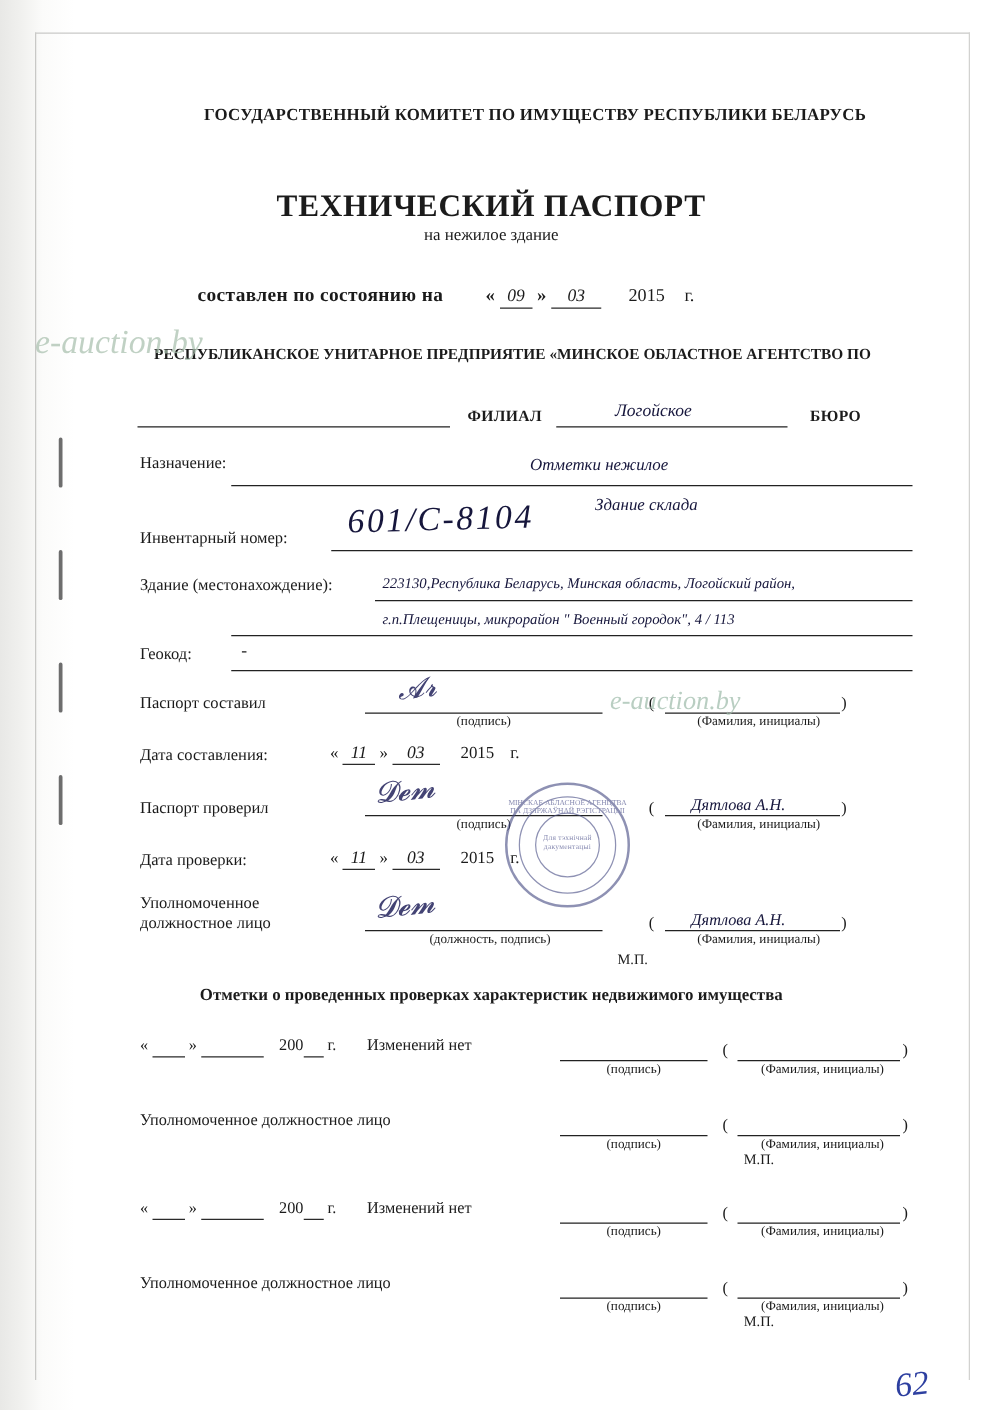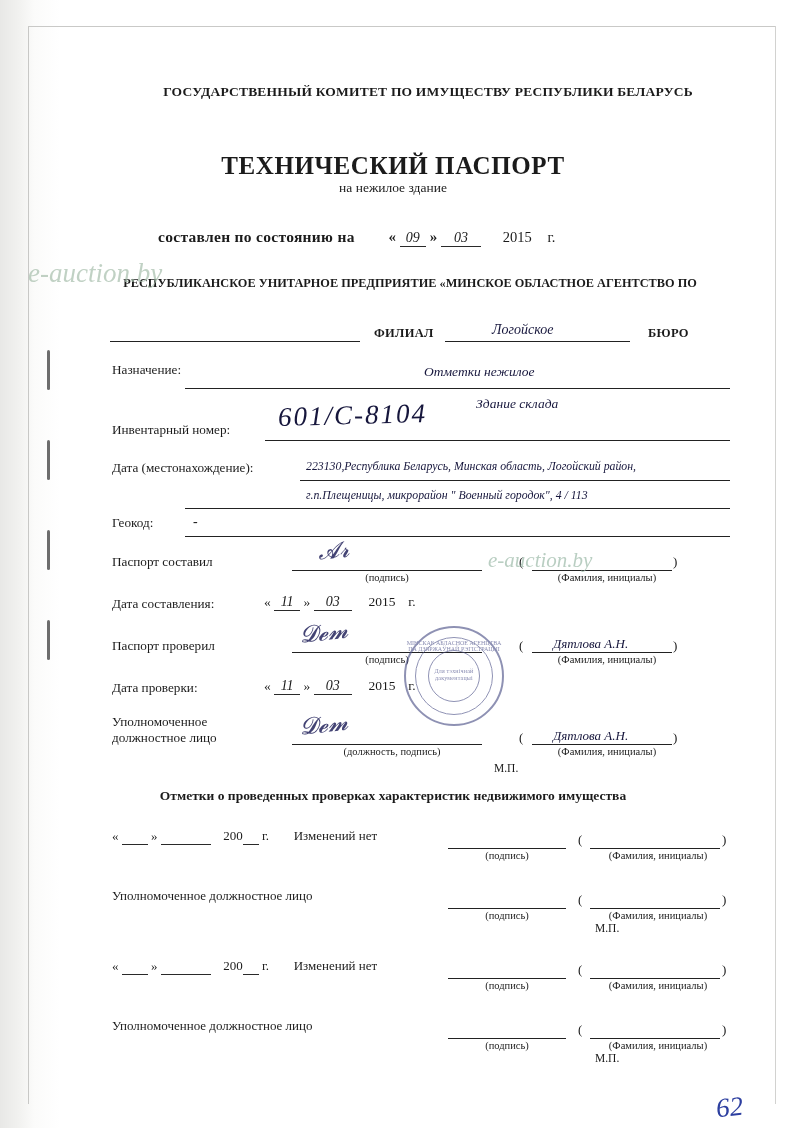--- a/index.html
+++ b/index.html
@@ -173,21 +173,21 @@
 
   <div class="field-label" style="left:112px;top:362px;">Назначение:</div>
   <div class="field-line" style="left:185px;top:388px;width:545px;"></div>
   <div class="field-value" style="left:424px;top:364px;font-size:13.5px;">Отметки нежилое</div>
   <div class="field-value" style="left:452px;top:396px;font-size:13.5px;margin-left:24px;">Здание склада</div>
 
   <div class="field-label" style="left:112px;top:422px;">Инвентарный номер:</div>
   <div class="field-line" style="left:265px;top:440px;width:465px;"></div>
   <div class="inv-number" style="left:278px;top:400px;">601/С-8104</div>
 
-  <div class="field-label" style="left:112px;top:460px;">Дата (местонахождение):</div>
+  <div class="field-label" style="left:112px;top:460px;">Здание (местонахождение):</div>
   <div class="field-line" style="left:300px;top:480px;width:430px;"></div>
   <div class="field-line" style="left:185px;top:508px;width:545px;"></div>
   <div class="field-value" style="left:306px;top:459px;font-size:11.8px;">223130,Республика Беларусь,  Минская область,  Логойский район,</div>
   <div class="field-value" style="left:306px;top:488px;font-size:11.8px;">г.п.Плещеницы,  микрорайон " Военный городок", 4 / 113</div>
 
   <div class="field-label" style="left:112px;top:515px;">Геокод:</div>
   <div class="field-line" style="left:185px;top:536px;width:545px;"></div>
   <div class="geo-dash" style="left:193px;top:514px;">-</div>
 
   <div class="field-label" style="left:112px;top:554px;">Паспорт     составил</div>

